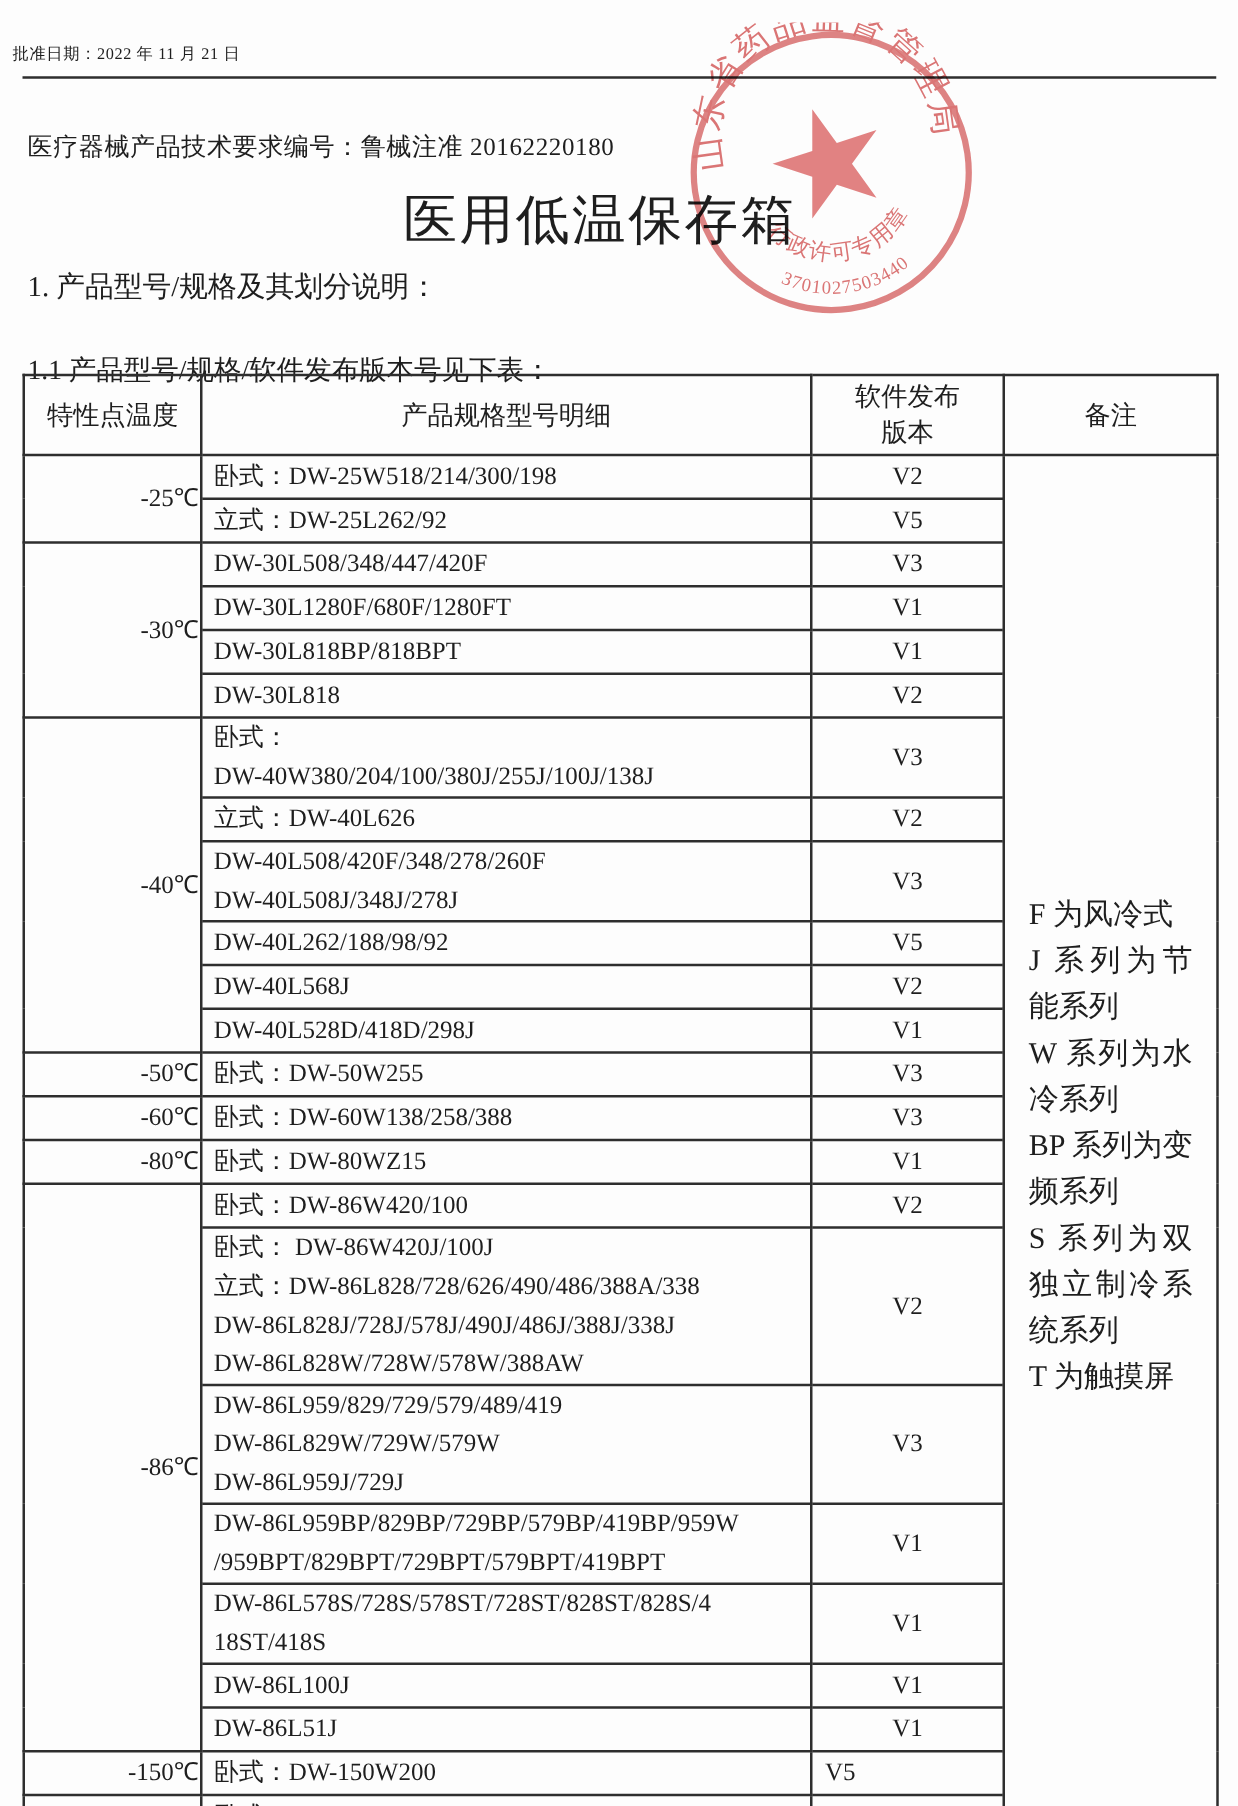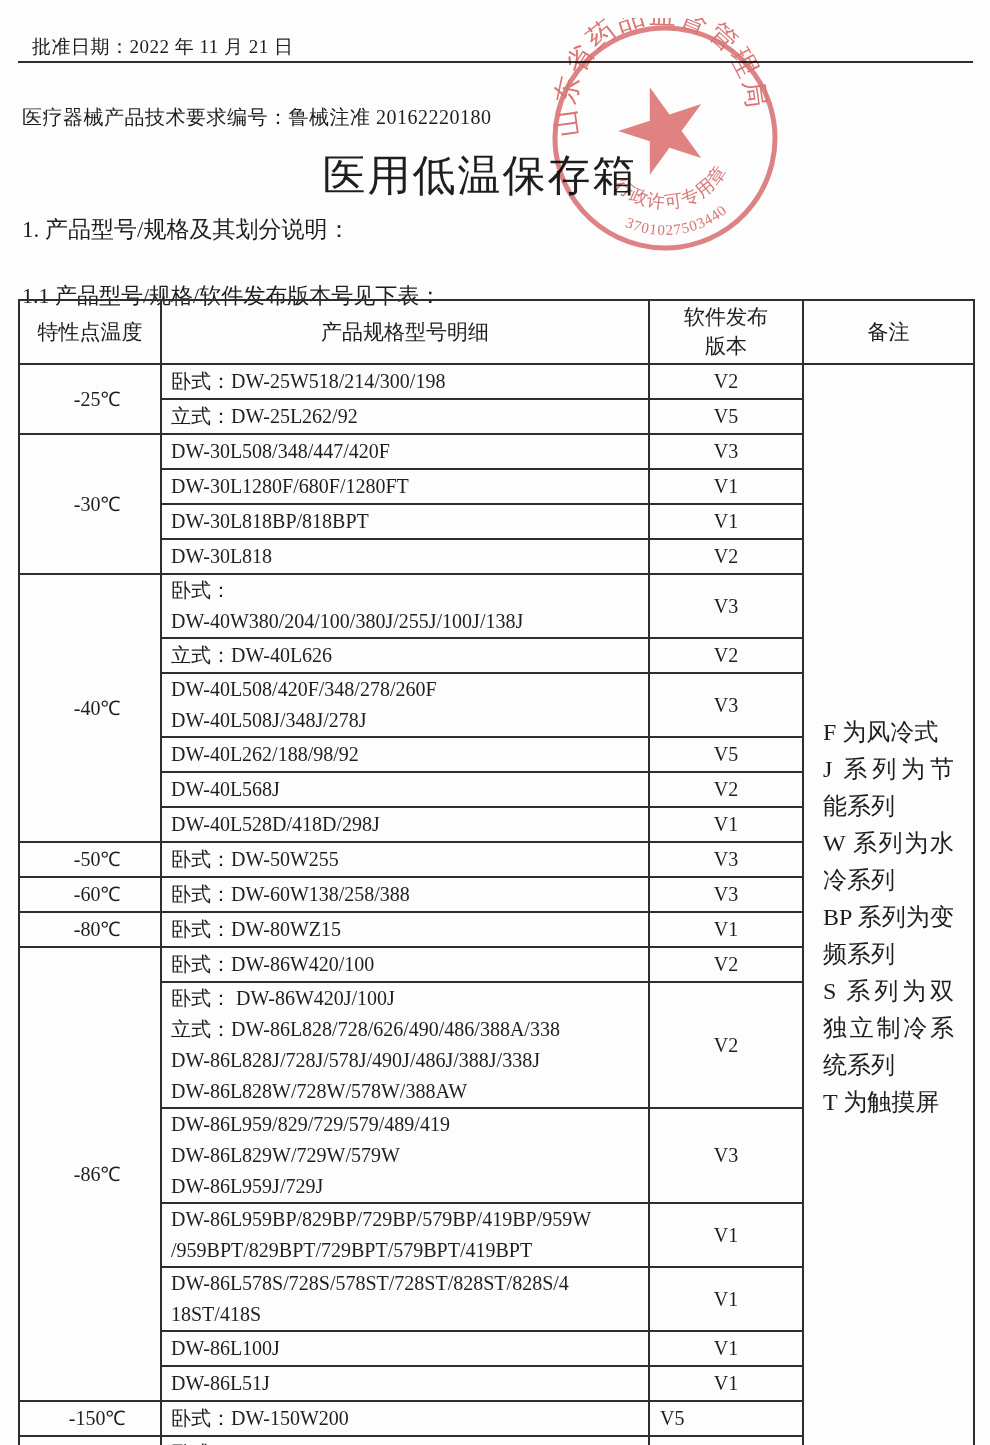--- a/index.html
+++ b/index.html
@@ -1,32 +1,32 @@
 <!DOCTYPE html>
 <html><head>
 <meta charset="utf-8">
 <style>
   html,body{margin:0;padding:0;}
   body{
     width:990px;height:1445px;position:relative;overflow:hidden;
     background:#fdfdfd;color:#1e1e1e;
     font-family:"Liberation Serif", serif;
   }
-  .approval{position:absolute;top:34px;left:32px;font-size:19px;letter-spacing:.5px;}
+  .approval{position:absolute;top:34px;left:10px;font-size:13px;letter-spacing:.5px;}
   .rule{position:absolute;top:61px;left:18px;width:955px;height:2px;background:#2e2e2e;}
   .doc-number{position:absolute;top:104px;left:22px;font-size:20px;letter-spacing:.5px;}
   .title{position:absolute;top:147px;left:0;width:960px;text-align:center;font-size:43px;letter-spacing:2px;}
   .h1{position:absolute;top:214px;left:22px;font-size:23px;}
   .h11{position:absolute;top:259px;left:22px;font-size:22px;margin-top:22px;}
 
   table.spec{position:absolute;top:299px;left:18px;width:955px;border-collapse:collapse;table-layout:fixed;}
   col.c1{width:142px;} col.c2{width:488px;} col.c3{width:154px;} col.c4{width:171px;}
   .spec th,.spec td{border:2px solid #2e2e2e;font-size:20px;font-weight:normal;}
   .spec th{height:60px;text-align:center;line-height:29px;white-space:pre-line;font-size:21px;}
-  td.temp{text-align:center;padding-left:15px;line-height:31px;}
+  td.temp{text-align:right;padding-left:15px;line-height:31px;}
   td.model{text-align:left;padding:0 6px 0 9px;white-space:pre-line;word-break:break-all;line-height:31px;}
   td.ver{text-align:center;line-height:31px;}
   td.ver.left{text-align:left;padding-left:10px;}
   td.remarks{vertical-align:middle;padding:0 19px;}
   .remark-item{text-align:justify;text-justify:inter-character;line-height:37px;font-size:24px;}
 
   .stamp{position:absolute;left:545px;top:18px;mix-blend-mode:multiply;opacity:.92;}
   .stamp text{font-family:"Liberation Serif", serif;}
 </style>
 </head>

